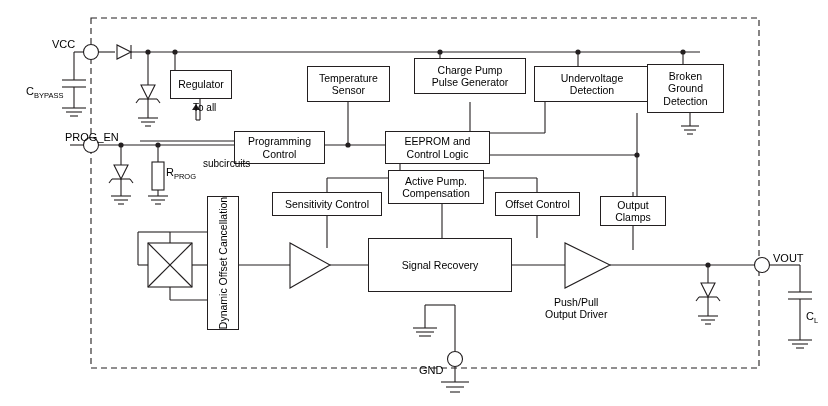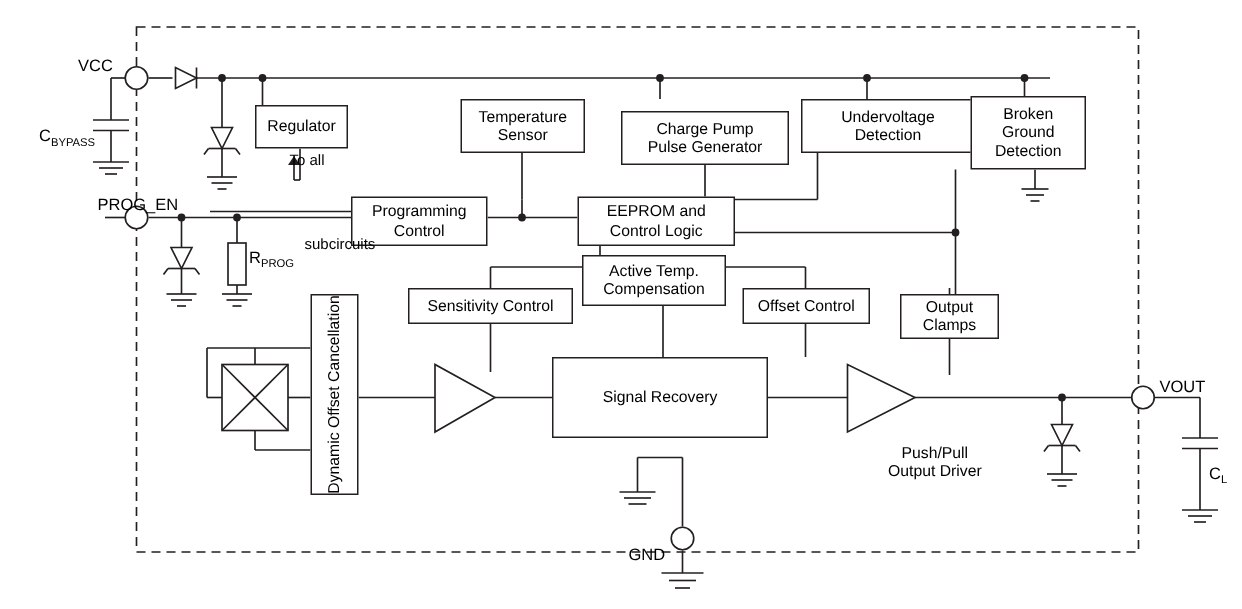--- a/index.html
+++ b/index.html
@@ -22,21 +22,21 @@
     box-sizing:border-box;
     padding:1px 2px;
   }
   .blk span{display:block;}
   .lbl{
     position:absolute;
     font-size:11px;
     white-space:nowrap;
     line-height:1.15;
   }
-  .lbl.center{text-align:center;margin-left:47px;}
+  .lbl.center{text-align:center;}
   .vert{
     position:absolute;
     border:1px solid #231f20;
     background:#fff;
     box-sizing:border-box;
   }
   .vert .vtext{
     position:absolute;
     left:50%;top:50%;
     transform:translate(-50%,-50%) rotate(-90deg);
@@ -232,21 +232,21 @@
     <span>Regulator</span>
   </div>
 
   <div class="blk" style="left:307px;top:66px;width:83px;height:36px;">
     <div>
       <span>Temperature</span>
       <span>Sensor</span>
     </div>
   </div>
 
-  <div class="blk" style="left:414px;top:74px;width:112px;height:36px;">
+  <div class="blk" style="left:414px;top:58px;width:112px;height:36px;">
     <div>
       <span>Charge Pump</span>
       <span>Pulse Generator</span>
     </div>
   </div>
 
   <div class="blk" style="left:534px;top:66px;width:116px;height:36px;">
     <div>
       <span>Undervoltage</span>
       <span>Detection</span>
@@ -270,21 +270,21 @@
 
   <div class="blk" style="left:385px;top:131px;width:105px;height:33px;">
     <div>
       <span>EEPROM and</span>
       <span>Control Logic</span>
     </div>
   </div>
 
   <div class="blk" style="left:388px;top:170px;width:96px;height:34px;">
     <div>
-      <span>Active Temp.</span>
+      <span>Active Pump.</span>
       <span>Compensation</span>
     </div>
   </div>
 
   <div class="blk" style="left:272px;top:192px;width:110px;height:24px;">
     <span>Sensitivity Control</span>
   </div>
 
   <div class="blk" style="left:495px;top:192px;width:85px;height:24px;">
     <span>Offset Control</span>

